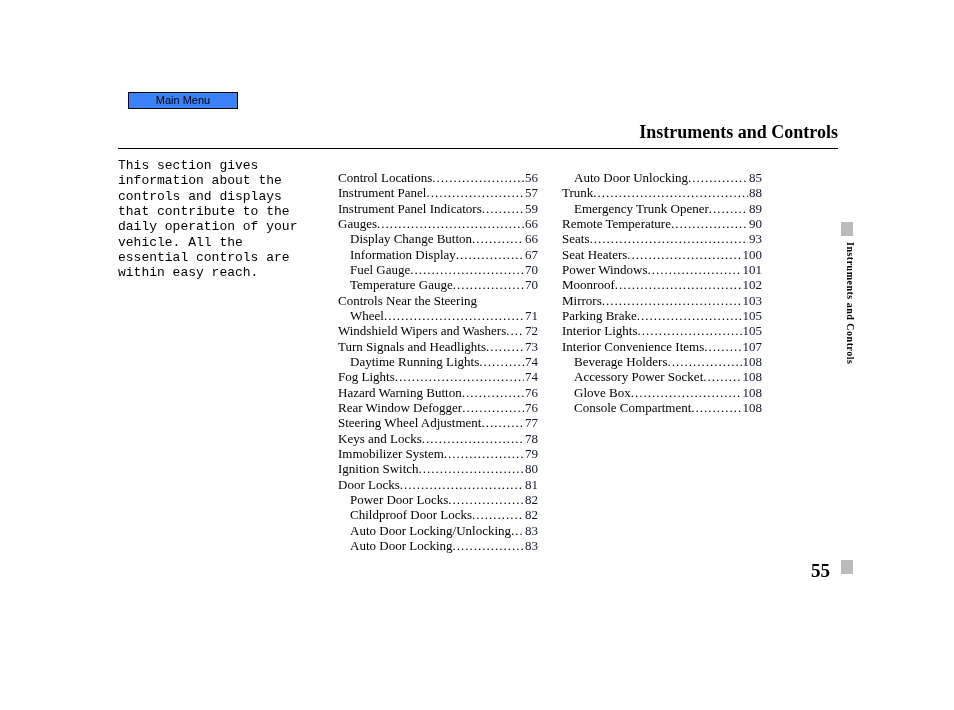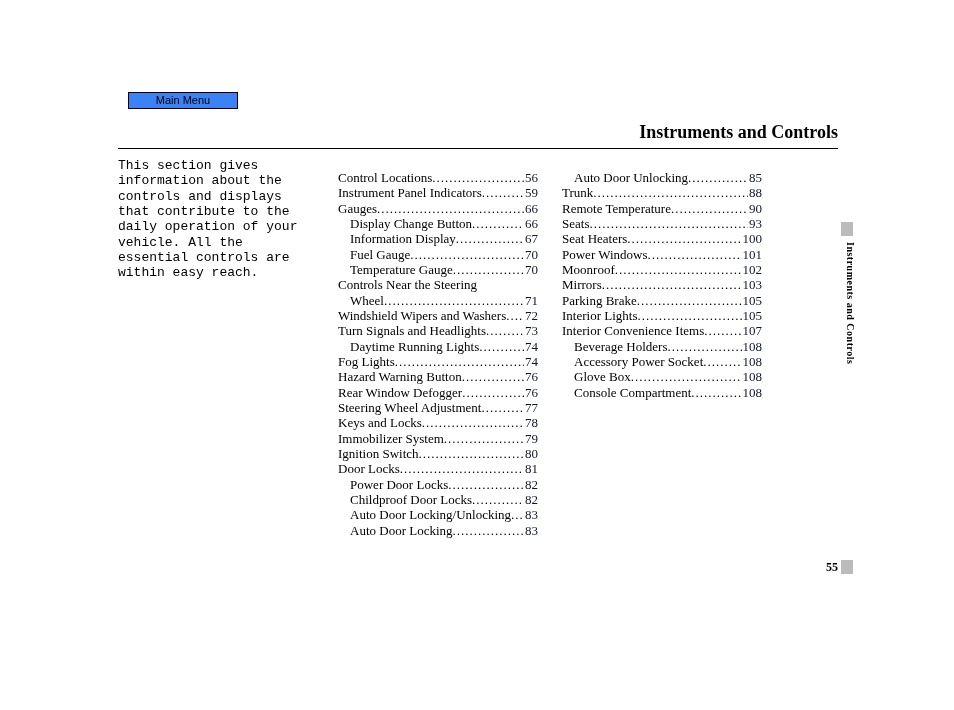--- a/index.html
+++ b/index.html
@@ -99,24 +99,24 @@
     right: -3px;
     top: 20px;
     transform-origin: top right;
     writing-mode: vertical-rl;
     font-size: 10px;
     font-weight: bold;
     letter-spacing: 0.5px;
   }
   .page-num {
     position: absolute;
-    right: 116px;
+    right: 124px;
     top: 560px;
     font-weight: bold;
-    font-size: 12px;
+    font-size: 19px;
   }
   .page-gray {
     position: absolute;
     right: 101px;
     top: 560px;
     width: 12px;
     height: 14px;
     background: #bbb;
   }
 </style>
@@ -130,20 +130,25 @@
 
 <div class="intro">This section gives information about the controls and displays that contribute to the daily operation of your vehicle. All the essential controls are within easy reach.</div>
 
 <div class="col col1" id="col1">
     <div class="row">
       <span class="label">Control Locations</span>
       <span class="dots"></span>
       <span class="pg">56</span>
     </div>
     <div class="row">
+      <span class="label">Instrument Panel</span>
+      <span class="dots"></span>
+      <span class="pg">57</span>
+    </div>
+    <div class="row">
       <span class="label">Instrument Panel Indicators</span>
       <span class="dots"></span>
       <span class="pg">59</span>
     </div>
     <div class="row">
       <span class="label">Gauges</span>
       <span class="dots"></span>
       <span class="pg">66</span>
     </div>
     <div class="row indent1">
@@ -253,20 +258,25 @@
 <div class="col col2" id="col2">
     <div class="row indent1">
       <span class="label">Auto Door Unlocking</span>
       <span class="dots"></span>
       <span class="pg">85</span>
     </div>
     <div class="row">
       <span class="label">Trunk</span>
       <span class="dots"></span>
       <span class="pg">88</span>
+    </div>
+    <div class="row indent1">
+      <span class="label">Emergency Trunk Opener</span>
+      <span class="dots"></span>
+      <span class="pg">89</span>
     </div>
     <div class="row">
       <span class="label">Remote Temperature</span>
       <span class="dots"></span>
       <span class="pg">90</span>
     </div>
     <div class="row">
       <span class="label">Seats</span>
       <span class="dots"></span>
       <span class="pg">93</span>

